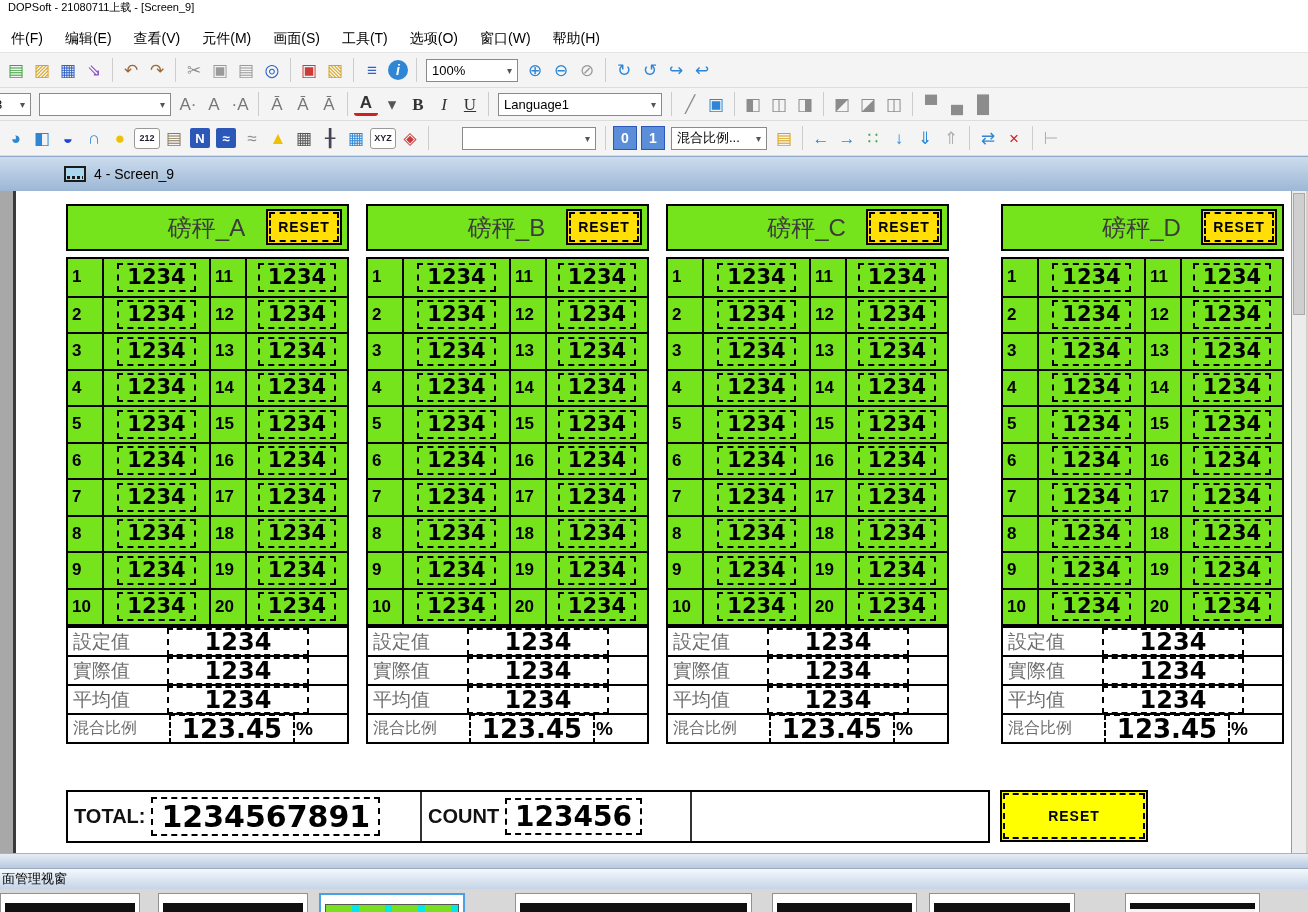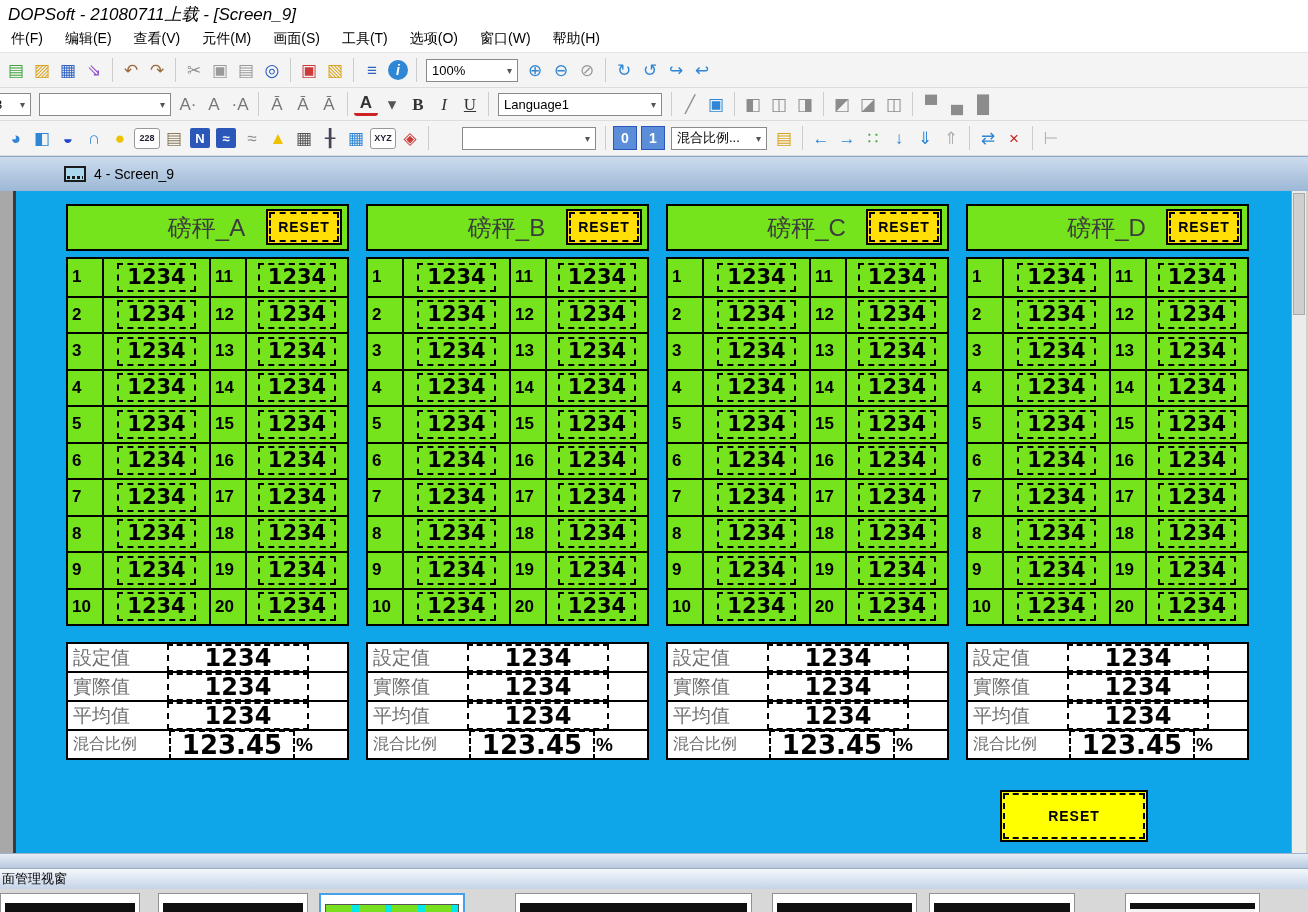--- a/index.html
+++ b/index.html
@@ -1,20 +1,20 @@
 <!DOCTYPE html>
 <html><head>
 <meta charset="utf-8">
 <style>
   html,body{margin:0;padding:0;}
   body{width:1308px;height:912px;overflow:hidden;background:#d4d0c8;
        font-family:"Liberation Sans",sans-serif;color:#000;}
   
-  .titlebar{height:26px;background:#fff;display:flex;align-items:flex-end;
-            padding-left:8px;font-size:17px;font-style:italic;}
+  .titlebar{height:26px;background:#fff;display:flex;align-items:flex-start;
+            padding-left:8px;font-size:11px;}
   .menubar{height:26px;background:#fff;display:flex;align-items:center;
            font-size:14px;border-bottom:1px solid #e4e4e4;}
   .menu-item{padding:3px 11px;cursor:default;}
   .toolbar{background:#f4f4f4;display:flex;align-items:center;padding:0 3px;
            border-bottom:1px solid #dcdcdc;}
   .tb1{height:34px;} .tb2{height:32px;} .tb3{height:34px;}
   .tbi{width:24px;height:24px;display:inline-flex;align-items:center;justify-content:center;
        font-size:17px;margin:0 1px;border-radius:3px;flex:none;line-height:1;}
   .tbi.round{width:20px;height:20px;border-radius:50%;font-weight:bold;font-style:italic;font-size:14px;margin:0 3px;}
   .tbi.boxblue{width:20px;height:20px;border-radius:2px;font-weight:bold;font-size:13px;margin:0 3px;}
@@ -33,21 +33,21 @@
   
   .tabbar{height:34px;background:linear-gradient(#ccdcee,#9cb7d5);display:flex;
           align-items:center;padding-left:64px;font-size:14px;border-top:1px solid #8fa8c8;}
   .scr-icon{width:22px;height:16px;border:2px solid #1b1b1b;background:#a9d8ef;margin-right:8px;
             box-sizing:border-box;position:relative;}
   .scr-icon::after{content:"";position:absolute;left:1px;right:1px;bottom:1px;height:3px;
             background:repeating-linear-gradient(90deg,#1b1b1b 0 3px,#a9d8ef 3px 5px);}
   
   .workarea{display:flex;height:662px;}
   .left-gutter{width:16px;background:#a8a8a8;border-right:3px solid #3a3a3a;box-sizing:border-box;flex:none;}
-  .canvas{position:relative;width:1275px;height:662px;background:#0ea5e9;flex:none;overflow:hidden;}
+  .canvas{position:relative;width:1275px;height:662px;background:#ffffff;flex:none;overflow:hidden;}
   .v-scroll{width:14px;background:#ececec;border-left:1px solid #9a9a9a;flex:none;position:relative;}
   .v-thumb{position:absolute;top:2px;left:1px;right:1px;height:120px;background:#cfcfcf;border:1px solid #aaa;}
   
   .panel{position:absolute;top:13px;width:283px;height:545px;}
   .p-header{position:absolute;top:0;left:0;width:283px;height:47px;background:#76e41c;
             border:2px solid #000;box-sizing:border-box;}
   .p-title{position:absolute;left:70px;right:72px;top:6px;text-align:center;
            font-size:24px;color:#3c3c3c;}
   .p-reset{position:absolute;top:3px;right:5px;width:76px;height:36px;background:#ffdf05;
            border:2px solid #000;box-sizing:border-box;display:flex;align-items:center;
@@ -60,21 +60,21 @@
   .p-row:first-child{border-top:none;}
   .cell{display:flex;align-items:center;border-left:2px solid #000;box-sizing:border-box;min-height:0;}
   .cell:first-child{border-left:none;}
   .cell.no{font-size:17px;font-weight:bold;padding-left:4px;}
   .cell.val{justify-content:center;}
   .valbox{border:2px dashed #000;font:bold 21px "DejaVu Sans",sans-serif;line-height:1;
           padding:2px 8px;}
   .p-summary{position:absolute;top:422px;left:0;width:283px;}
   .s-row{height:31px;background:#fff;border:2px solid #000;box-sizing:border-box;margin-top:-2px;
          display:flex;align-items:center;padding-left:5px;}
-  .s-row:first-child{margin-top:16px;}
+  .s-row:first-child{margin-top:0;}
   .s-label{font-size:19px;color:#6e6e6e;width:94px;flex:none;}
   .s-box{border:2px dashed #000;width:142px;text-align:center;font:bold 24px "DejaVu Sans",sans-serif;
          line-height:1.0;box-sizing:border-box;}
   .s-row.wide .s-label{width:96px;font-size:16px;}
   .s-row.wide .s-box{width:126px;font-size:26px;}
   .s-suffix{font-size:19px;font-weight:bold;margin-left:1px;}
   
   .footer-box{position:absolute;left:50px;top:599px;width:924px;height:53px;background:#fff;
               border:2px solid #000;box-sizing:border-box;display:flex;}
   .f-cell{display:flex;align-items:center;border-left:2px solid #333;box-sizing:border-box;padding:0 6px;}
@@ -215,21 +215,21 @@
     </span>
 </div>
 
 <div class="toolbar tb3">
   <span style="display:flex;align-items:center;">
       <span class="tbi" style="color: rgb(46, 134, 212);">◕</span>
       <span class="tbi" style="color: rgb(46, 134, 212);">◧</span>
       <span class="tbi" style="color: rgb(34, 68, 204);">◒</span>
       <span class="tbi" style="color: rgb(46, 134, 212);">∩</span>
       <span class="tbi" style="color: rgb(238, 194, 0);">●</span>
-      <span class="tbi txt" style="color: rgb(34, 34, 51);">228</span>
+      <span class="tbi txt" style="color: rgb(34, 34, 51);">212</span>
       <span class="tbi" style="color: rgb(138, 122, 90);">▤</span>
       <span class="tbi boxblue" style="color: rgb(255, 255, 255); background: rgb(42, 87, 184);">N</span>
       <span class="tbi boxblue" style="color: rgb(255, 255, 255); background: rgb(42, 87, 184);">≈</span>
       <span class="tbi" style="color: rgb(140, 140, 140);">≈</span>
       <span class="tbi" style="color: rgb(238, 194, 0);">▲</span>
       <span class="tbi" style="color: rgb(85, 85, 85);">▦</span>
       <span class="tbi" style="color: rgb(68, 68, 85);">╂</span>
       <span class="tbi" style="color: rgb(46, 134, 212);">▦</span>
       <span class="tbi txt" style="color: rgb(34, 34, 51);">XYZ</span>
       <span class="tbi" style="color: rgb(204, 58, 58);">◈</span>
@@ -652,21 +652,21 @@
               <span class="s-label">平均值</span>
               <span class="s-box">1234</span>
             </div>
             <div class="s-row wide">
               <span class="s-label">混合比例</span>
               <span class="s-box">123.45</span>
               <span class="s-suffix">%</span>
             </div>
           </div>
         </div>
-        <div class="panel" style="left: 950px;">
+        <div class="panel" style="left: 985px;">
           <div class="p-header">
             <span class="p-title">磅秤_D</span>
             <span class="p-reset">
               <span class="p-reset-label">RESET</span>
             </span>
           </div>
           <div class="p-table">
             <div class="p-row">
               <div class="cell no">1</div>
               <div class="cell val">
@@ -783,20 +783,31 @@
             </div>
             <div class="s-row wide">
               <span class="s-label">混合比例</span>
               <span class="s-box">123.45</span>
               <span class="s-suffix">%</span>
             </div>
           </div>
         </div>
       </div>
 
+    <div class="footer-box">
+      <div class="f-cell f-total">
+        <span class="f-label">TOTAL:</span>
+        <span class="f-valbox">1234567891</span>
+      </div>
+      <div class="f-cell f-count">
+        <span class="f-label">COUNT</span>
+        <span class="f-valbox">123456</span>
+      </div>
+      <div class="f-cell f-empty"></div>
+    </div>
     <div class="footer-reset">
       <span class="p-reset-label">RESET</span>
     </div>
   </div>
   <div class="v-scroll">
     <div class="v-thumb"></div>
   </div>
 </div>
 
 <div class="hstrip"></div>

